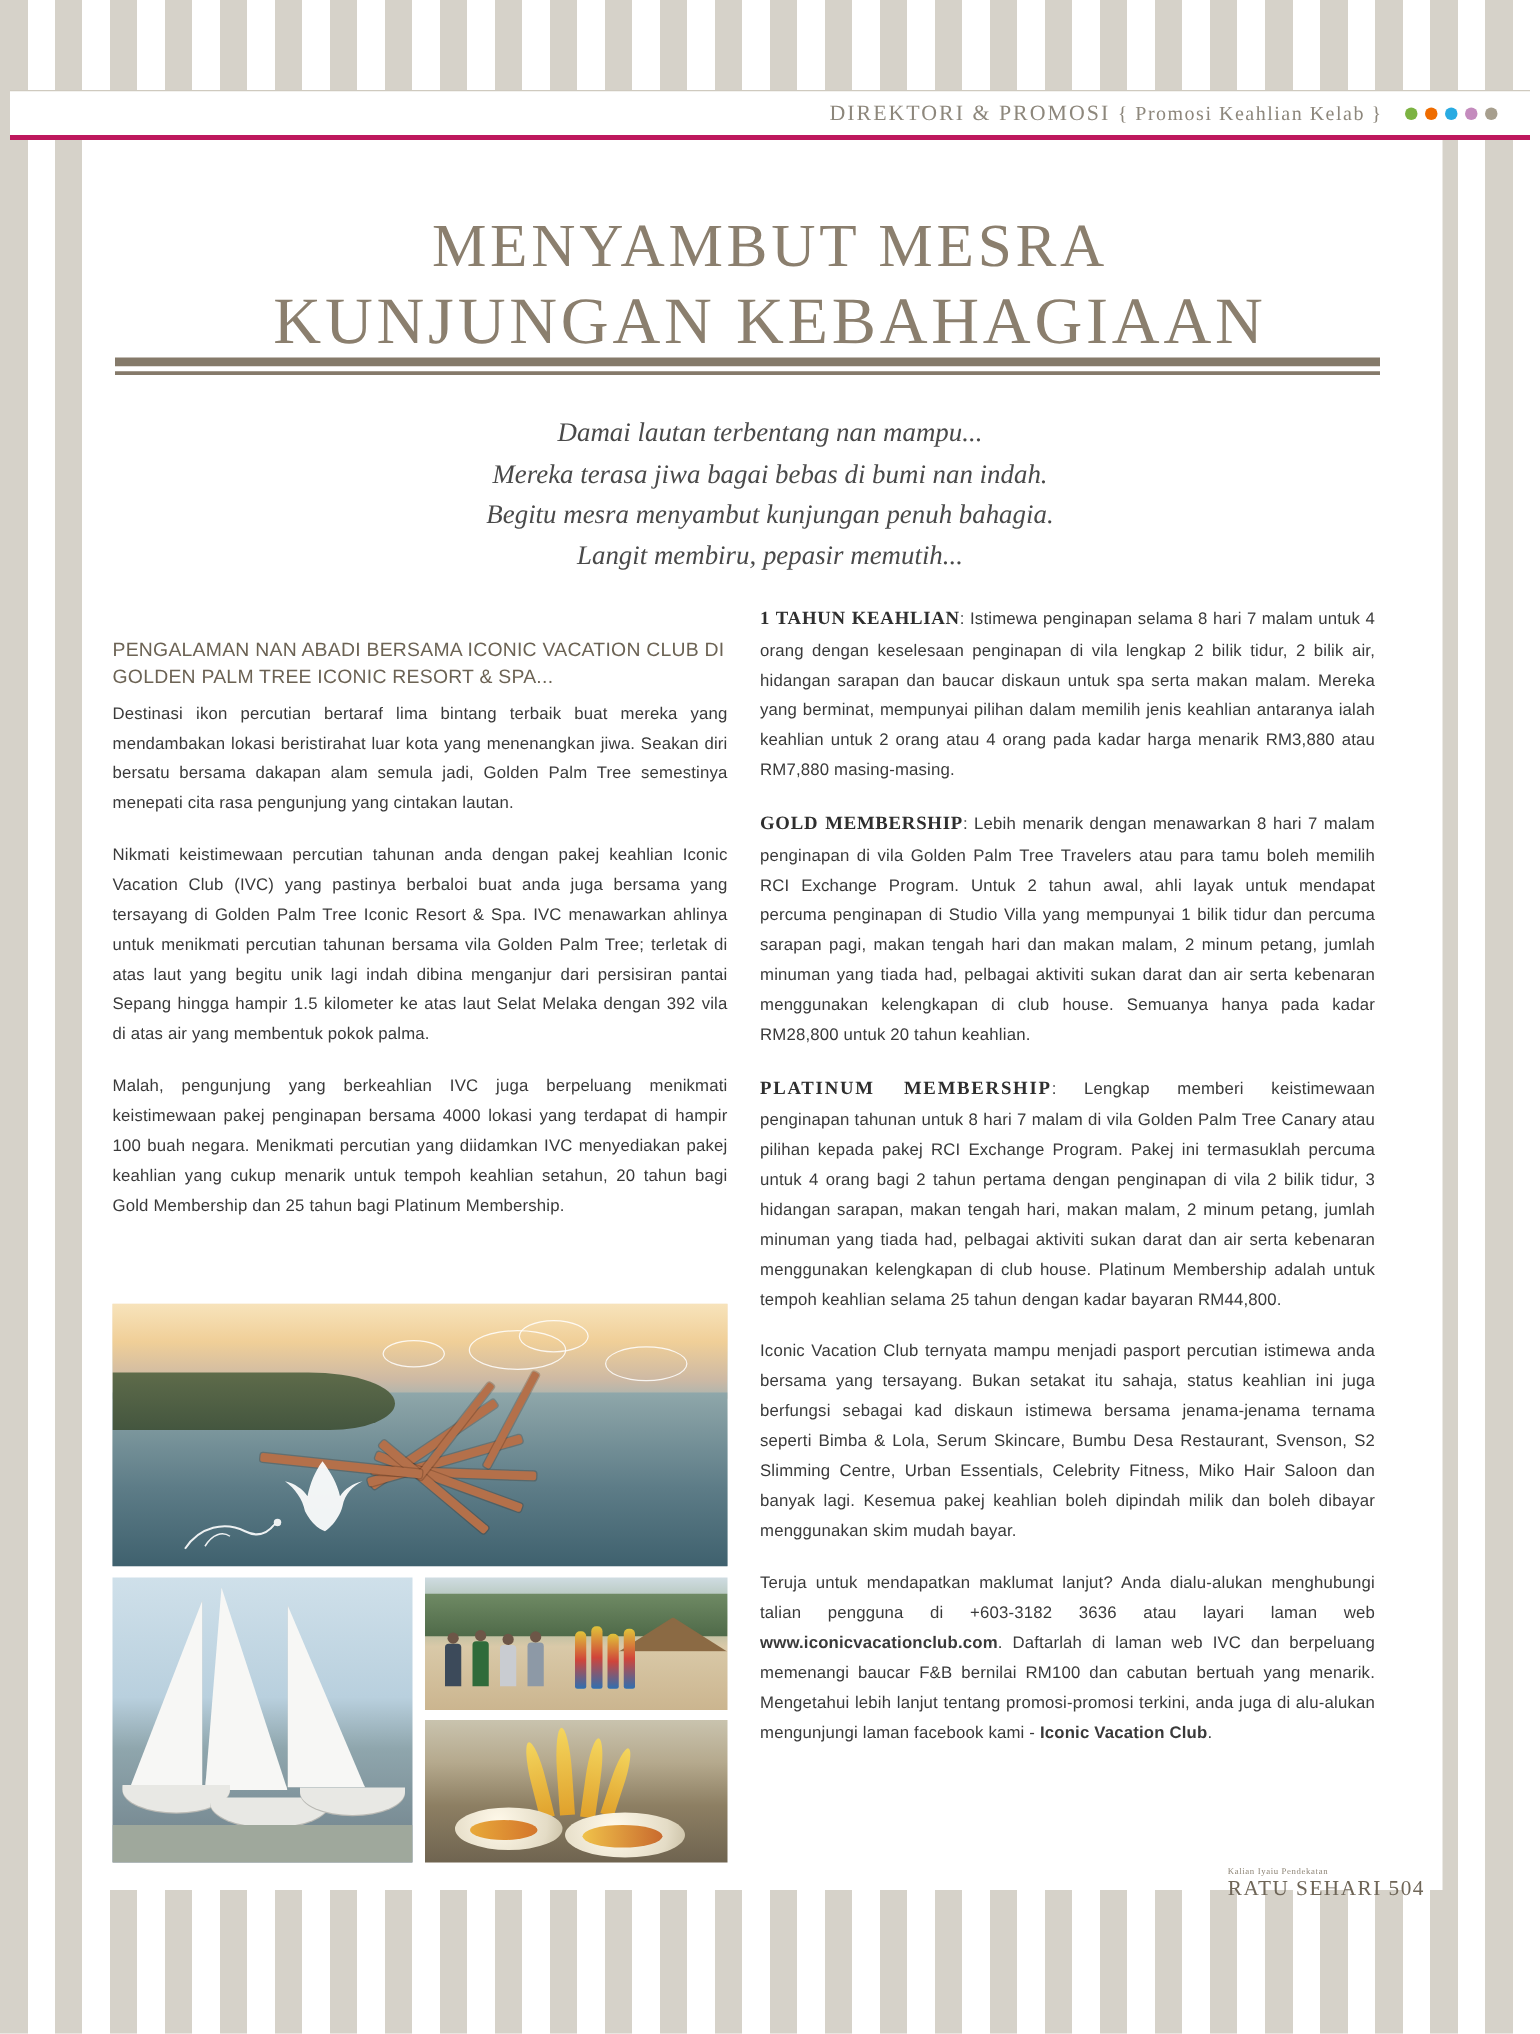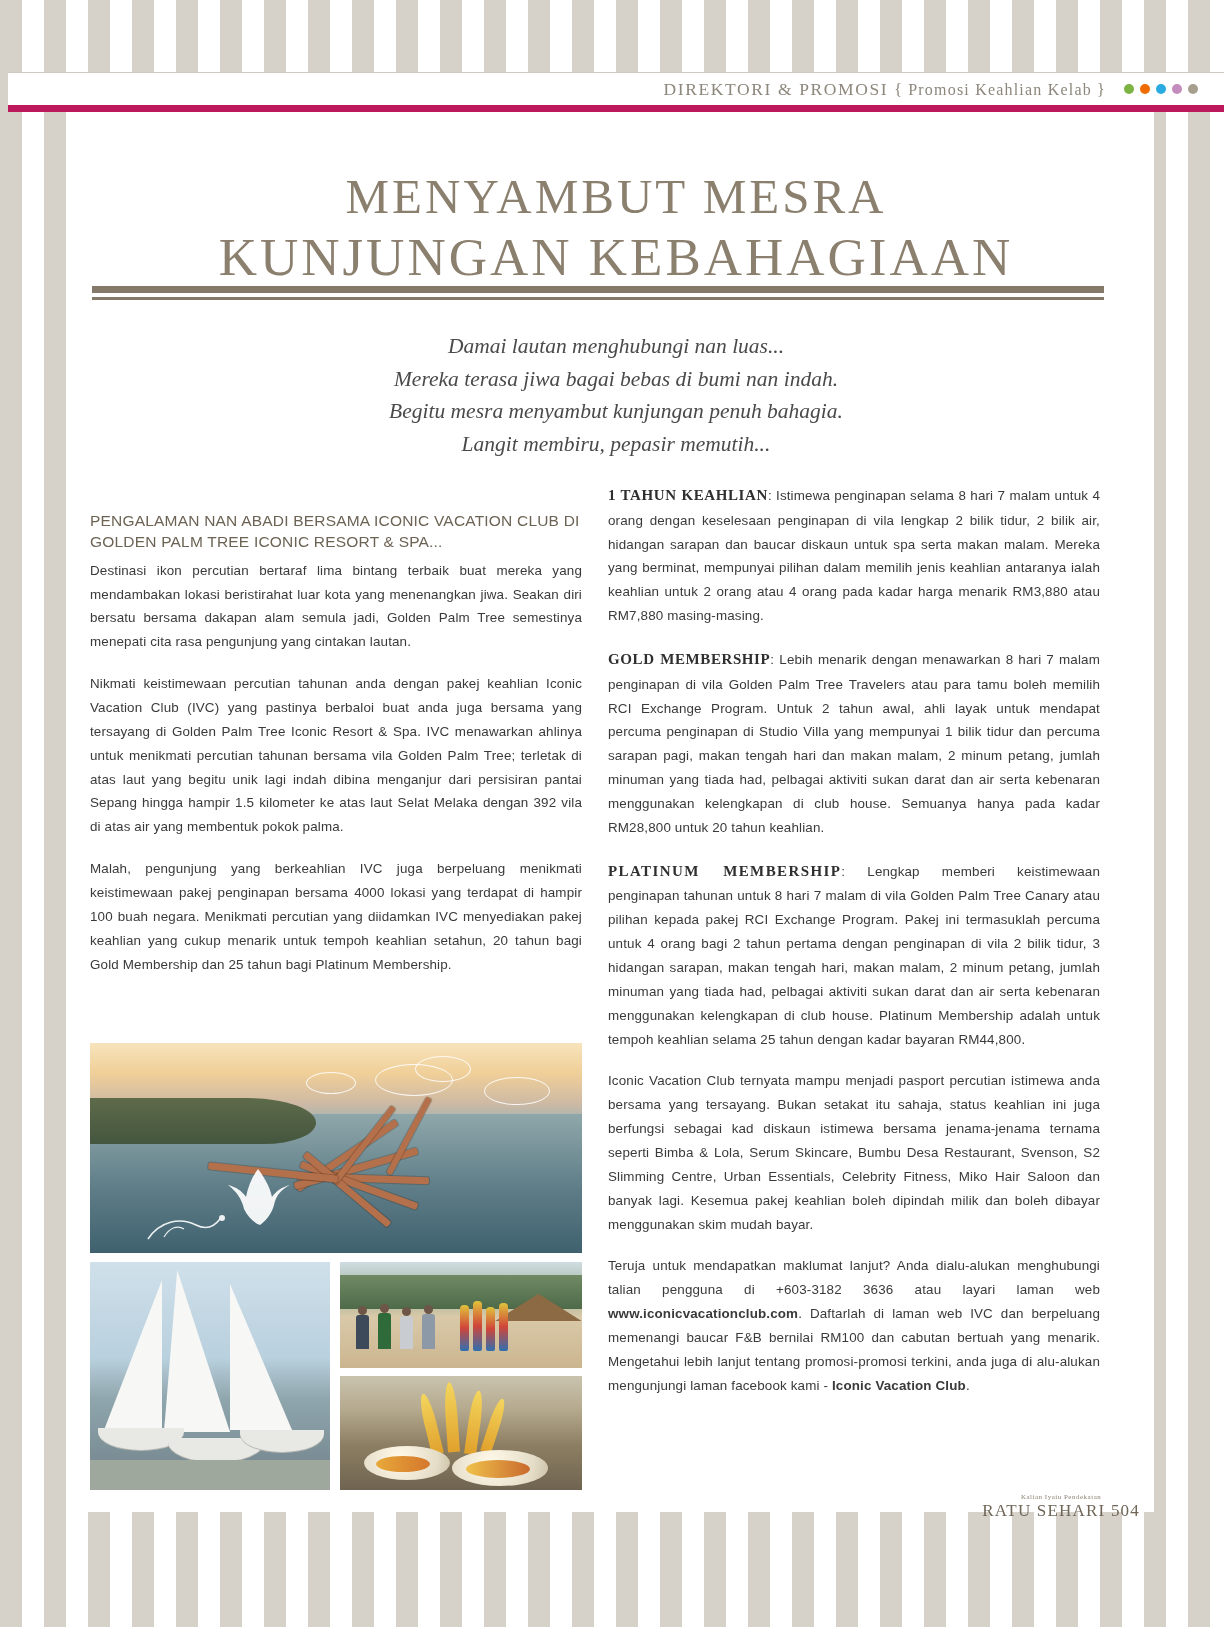--- a/index.html
+++ b/index.html
@@ -39,21 +39,21 @@
 
   
   .header-bar {
     position: absolute;
     left: 8px;
     top: 72px;
     width: 1216px;
     height: 40px;
     background: #ffffff;
     border-top: 1px solid #cfcabf;
-    border-bottom: 7px solid #be185d;
+    border-bottom: 4px solid #be185d;
     display: flex;
     align-items: center;
     justify-content: flex-end;
     padding-right: 26px;
     box-sizing: border-box;
   }
   .header-title {
     font-family: "Liberation Serif", serif;
     font-size: 17.5px;
     letter-spacing: 1.6px;
@@ -301,21 +301,21 @@
     background: linear-gradient(to bottom, #f4d65e, #e0a12c);
     border-radius: 50% 50% 0 0;
     transform-origin: bottom center;
   }
 
   
   .footer {
     position: absolute;
     right: 92px;
     top: 1493px;
-    text-align: center;
+    text-align: left;
     font-family: "Liberation Serif", serif;
     color: #6f6658;
   }
   .footer-small {
     font-size: 7px;
     letter-spacing: 0.5px;
     color: #8d8475;
   }
   .footer-main {
     font-size: 17px;
@@ -346,21 +346,21 @@
   <div class="title-line1">MENYAMBUT MESRA</div>
   <div class="title-line2">KUNJUNGAN KEBAHAGIAAN</div>
 </div>
 
 <div class="rule-wrap">
   <div class="rule-thick"></div>
   <div class="rule-thin"></div>
 </div>
 
 <div class="poem">
-  <div>Damai lautan menghubungi nan luas...</div>
+  <div>Damai lautan terbentang nan mampu...</div>
   <div>Mereka terasa jiwa bagai bebas di bumi nan indah.</div>
   <div>Begitu mesra menyambut kunjungan penuh bahagia.</div>
   <div>Langit membiru, pepasir memutih...</div>
 </div>
 
 <div class="col-left">
   <div class="sec-head">PENGALAMAN NAN ABADI BERSAMA ICONIC VACATION CLUB DI GOLDEN PALM TREE ICONIC RESORT &amp; SPA...</div>
   <p class="body">Destinasi ikon percutian bertaraf lima bintang terbaik buat mereka yang mendambakan lokasi beristirahat luar kota yang menenangkan jiwa. Seakan diri bersatu bersama dakapan alam semula jadi, Golden Palm Tree semestinya menepati cita rasa pengunjung yang cintakan lautan.</p>
   <p class="body">Nikmati keistimewaan percutian tahunan anda dengan pakej keahlian Iconic Vacation Club (IVC) yang pastinya berbaloi buat anda juga bersama yang tersayang di Golden Palm Tree Iconic Resort &amp; Spa. IVC menawarkan ahlinya untuk menikmati percutian tahunan bersama vila Golden Palm Tree; terletak di atas laut yang begitu unik lagi indah dibina menganjur dari persisiran pantai Sepang hingga hampir 1.5 kilometer ke atas laut Selat Melaka dengan 392 vila di atas air yang membentuk pokok palma.</p>
   <p class="body"><span>Malah, pengunjung yang berkeahlian IVC juga berpeluang menikmati keistimewaan pakej penginapan bersama 4000 lokasi yang terdapat di hampir 100 buah negara. Menikmati percutian yang diidamkan IVC menyediakan pakej keahlian yang cukup menarik untuk tempoh keahlian setahun, 20 tahun bagi Gold Membership dan 25 tahun bagi </span><span class="ital">Platinum Membership</span><span>.</span></p>

